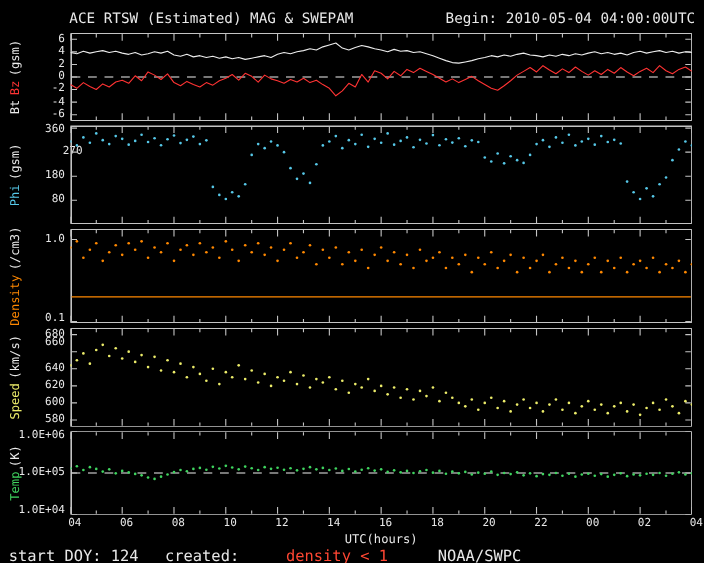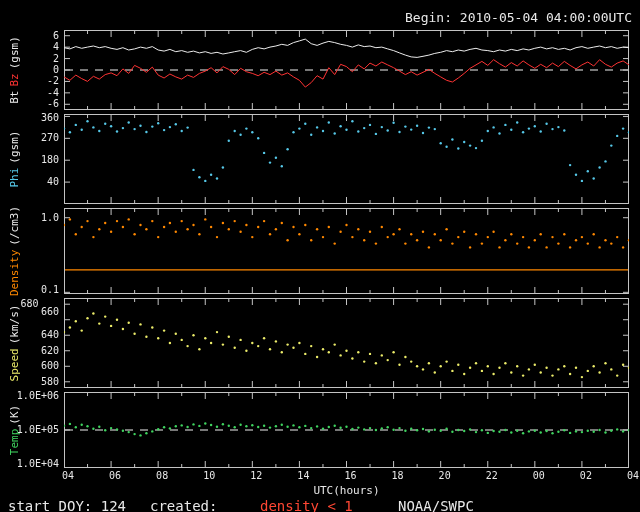--- a/index.html
+++ b/index.html
@@ -22,20 +22,21 @@
   .f-doy{left:8px;}
   .f-caution{left:150px;}
   .f-cval{left:260px;color:#ff4733;}
   .f-src{left:398px;}
   .f-created{right:4px;}
 </style>
 </head>
 <body>
 
 <div class="screen">
+  <div class="title">ACE RTSW (Estimated) MAG &amp; SWEPAM</div>
   <div class="begin">Begin: 2010-05-04 04:00:00UTC</div>
 
   <div id="panels">
       <div class="panel-row" style="top: 30px; height: 80px;">
         <div class="ylabel"><span style="color: rgb(236, 236, 236);">Bt</span><span style="color: rgb(255, 51, 51);">Bz</span><span style="color: rgb(236, 236, 236);">(gsm)</span></div>
         <div class="ytick" style="top: 0.714286px;">6</div>
         <div class="ytick" style="top: 12.1429px;">4</div>
         <div class="ytick" style="top: 23.5714px;">2</div>
         <div class="ytick" style="top: 35px;">0</div>
         <div class="ytick" style="top: 46.4286px;">-2</div>
@@ -108,23 +109,23 @@
           <line x1="559" y1="62.85714285714286" x2="564" y2="62.85714285714286" stroke="#c4c4c4" stroke-width="1"></line>
           <line x1="1" y1="74.28571428571429" x2="6" y2="74.28571428571429" stroke="#c4c4c4" stroke-width="1"></line>
           <line x1="559" y1="74.28571428571429" x2="564" y2="74.28571428571429" stroke="#c4c4c4" stroke-width="1"></line>
           <polyline points="0.0,17.7 5.9,18.9 11.8,16.6 17.7,18.3 23.5,17.1 29.4,16.0 35.3,17.7 41.2,16.6 47.1,18.3 53.0,19.4 58.9,17.7 64.7,20.0 70.6,18.9 76.5,17.1 82.4,18.3 88.3,16.6 94.2,20.0 100.1,21.1 105.9,19.4 111.8,21.7 117.7,20.6 123.6,22.3 129.5,21.1 135.4,22.9 141.3,21.7 147.1,23.4 153.0,22.3 158.9,24.0 164.8,22.9 170.7,21.7 176.6,20.6 182.4,22.3 188.3,19.4 194.2,17.7 200.1,18.9 206.0,17.1 211.9,16.0 217.8,14.3 223.6,15.4 229.5,12.6 235.4,10.9 241.3,9.1 247.2,13.7 253.1,15.4 259.0,13.1 264.8,11.4 270.7,12.6 276.6,14.3 282.5,15.4 288.4,17.1 294.3,14.9 300.2,16.6 306.0,16.0 311.9,17.7 317.8,17.1 323.7,18.9 329.6,20.6 335.5,22.9 341.4,25.1 347.2,26.9 353.1,27.4 359.0,26.3 364.9,25.1 370.8,23.4 376.7,22.3 382.6,20.6 388.4,21.7 394.3,20.0 400.2,21.1 406.1,19.4 412.0,18.3 417.9,20.0 423.8,20.6 429.6,21.7 435.5,20.0 441.4,21.1 447.3,19.4 453.2,20.6 459.1,18.9 464.9,20.0 470.8,18.3 476.7,17.1 482.6,18.9 488.5,17.7 494.4,19.4 500.3,18.3 506.1,20.0 512.0,17.7 517.9,16.6 523.8,18.3 529.7,17.1 535.6,16.0 541.5,17.7 547.3,16.6 553.2,18.3 559.1,17.1 565.0,17.7" fill="none" stroke="#ececec" stroke-width="1" stroke-linejoin="round"></polyline>
           <polyline points="0.0,46.9 5.9,50.3 11.8,45.1 17.7,48.6 23.5,51.4 29.4,46.3 35.3,49.1 41.2,44.6 47.1,42.9 53.0,45.7 58.9,38.9 64.7,43.4 70.6,35.4 76.5,38.3 82.4,42.3 88.3,37.1 94.2,45.1 100.1,48.0 105.9,44.0 111.8,46.9 117.7,49.1 123.6,45.1 129.5,47.4 135.4,43.4 141.3,41.1 147.1,37.7 153.0,42.9 158.9,36.6 164.8,39.4 170.7,44.6 176.6,38.3 182.4,41.7 188.3,43.4 194.2,45.7 200.1,42.3 206.0,44.6 211.9,41.1 217.8,45.1 223.6,42.9 229.5,46.9 235.4,50.3 241.3,57.1 247.2,52.6 253.1,45.7 259.0,49.1 264.8,37.7 270.7,44.6 276.6,34.3 282.5,36.6 288.4,41.7 294.3,34.9 300.2,38.9 306.0,33.1 311.9,36.0 317.8,32.0 323.7,34.9 329.6,37.7 335.5,41.1 341.4,44.6 347.2,41.7 353.1,45.1 359.0,42.3 364.9,39.4 370.8,43.4 376.7,46.9 382.6,50.3 388.4,52.0 394.3,48.0 400.2,43.4 406.1,38.3 412.0,34.9 417.9,31.4 423.8,35.4 429.6,29.7 435.5,33.7 441.4,37.1 447.3,32.6 453.2,36.0 459.1,30.9 464.9,34.9 470.8,38.3 476.7,34.3 482.6,37.7 488.5,33.1 494.4,36.6 500.3,31.4 506.1,35.4 512.0,38.9 517.9,34.9 523.8,32.0 529.7,36.0 535.6,29.7 541.5,34.3 547.3,37.1 553.2,33.1 559.1,30.9 565.0,34.9" fill="none" stroke="#ff3333" stroke-width="1" stroke-linejoin="round"></polyline>
         </svg>
       </div>
       <div class="panel-row" style="top: 114px; height: 90px;">
         <div class="ylabel"><span style="color: rgb(86, 200, 232);">Phi</span><span style="color: rgb(236, 236, 236);">(gsm)</span></div>
         <div class="ytick" style="top: -1px;">360</div>
-        <div class="ytick" style="top: 19.3243px;">270</div>
+        <div class="ytick" style="top: 19.3243px; padding-left: 16px;">270</div>
         <div class="ytick" style="top: 41.2162px;">180</div>
-        <div class="ytick" style="top: 63.1081px;">40</div>
+        <div class="ytick" style="top: 63.1081px;">80</div>
         <svg width="565" height="90" class="plotbox" style="left: 64px;">
           <rect x="0.5" y="0.5" width="564" height="89" fill="none" stroke="#c4c4c4" stroke-width="1" shape-rendering="crispEdges"></rect>
           <line x1="0" y1="89" x2="0" y2="83" stroke="#c4c4c4" stroke-width="1"></line>
           <line x1="0" y1="1" x2="0" y2="7" stroke="#c4c4c4" stroke-width="1"></line>
           <line x1="47.08333333333333" y1="89" x2="47.08333333333333" y2="83" stroke="#c4c4c4" stroke-width="1"></line>
           <line x1="47.08333333333333" y1="1" x2="47.08333333333333" y2="7" stroke="#c4c4c4" stroke-width="1"></line>
           <line x1="94.16666666666666" y1="89" x2="94.16666666666666" y2="83" stroke="#c4c4c4" stroke-width="1"></line>
           <line x1="94.16666666666666" y1="1" x2="94.16666666666666" y2="7" stroke="#c4c4c4" stroke-width="1"></line>
           <line x1="141.25" y1="89" x2="141.25" y2="83" stroke="#c4c4c4" stroke-width="1"></line>
           <line x1="141.25" y1="1" x2="141.25" y2="7" stroke="#c4c4c4" stroke-width="1"></line>
@@ -432,21 +433,21 @@
           <circle cx="541.5" cy="32.2" r="1.2" fill="#ff8800"></circle>
           <circle cx="547.3" cy="35.6" r="1.2" fill="#ff8800"></circle>
           <circle cx="553.2" cy="29.1" r="1.2" fill="#ff8800"></circle>
           <circle cx="559.1" cy="39.4" r="1.2" fill="#ff8800"></circle>
           <circle cx="565.0" cy="32.2" r="1.2" fill="#ff8800"></circle>
           <line x1="1" y1="61.87705673623465" x2="564" y2="61.87705673623465" stroke="#ff8800" stroke-width="1.2"></line>
         </svg>
       </div>
       <div class="panel-row" style="top: 298px; height: 90px;">
         <div class="ylabel"><span style="color: rgb(236, 236, 106);">Speed</span><span style="color: rgb(236, 236, 236);">(km/s)</span></div>
-        <div class="ytick" style="top: 1.2069px; text-align: center;">680</div>
+        <div class="ytick" style="top: 1.2069px;">680</div>
         <div class="ytick" style="top: 9px;">660</div>
         <div class="ytick" style="top: 32.2414px;">640</div>
         <div class="ytick" style="top: 47.7586px;">620</div>
         <div class="ytick" style="top: 63.2759px;">600</div>
         <div class="ytick" style="top: 78.7931px;">580</div>
         <svg width="565" height="90" class="plotbox" style="left: 64px;">
           <rect x="0.5" y="0.5" width="564" height="89" fill="none" stroke="#c4c4c4" stroke-width="1" shape-rendering="crispEdges"></rect>
           <line x1="0" y1="89" x2="0" y2="83" stroke="#c4c4c4" stroke-width="1"></line>
           <line x1="0" y1="1" x2="0" y2="7" stroke="#c4c4c4" stroke-width="1"></line>
           <line x1="47.08333333333333" y1="89" x2="47.08333333333333" y2="83" stroke="#c4c4c4" stroke-width="1"></line>

